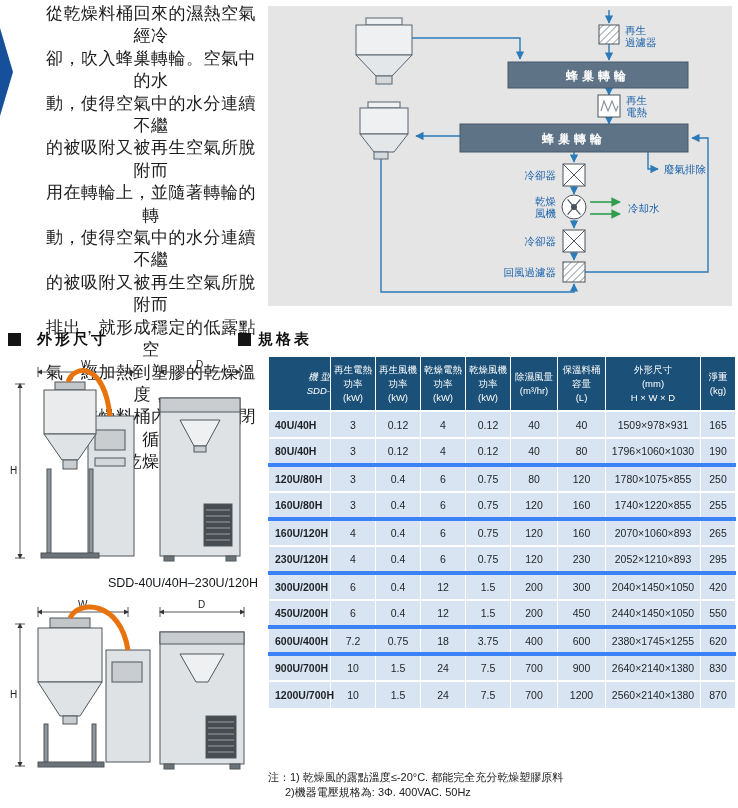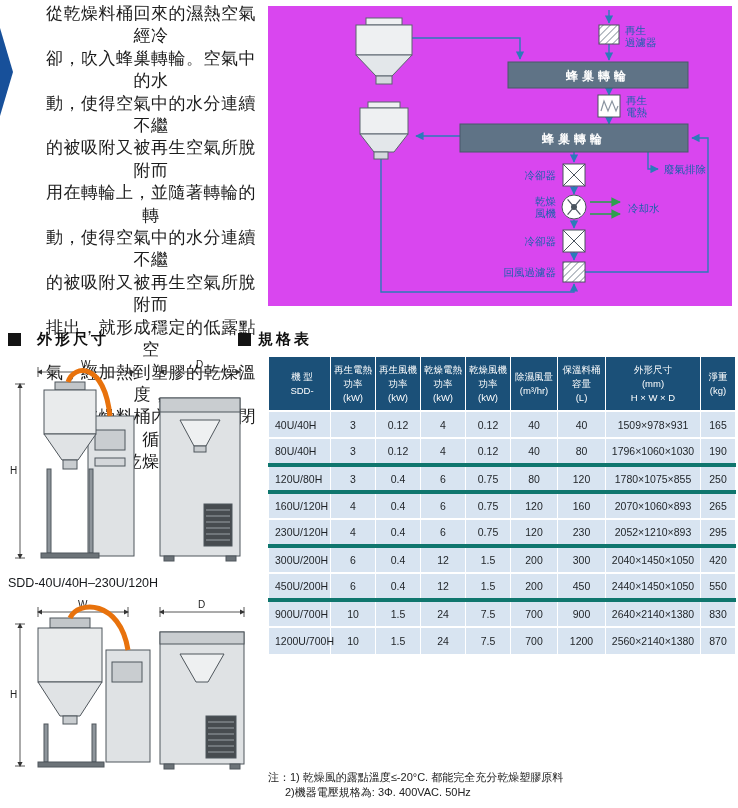--- a/index.html
+++ b/index.html
@@ -9,48 +9,48 @@
 
   
   .intro { position:absolute; left:42px; top:3px; width:218px;
            font-size:17px; line-height:22.4px; letter-spacing:0.5px;
            color:#1b1b1b; white-space:pre-line;text-align:center; }
   .wedge { position:absolute; left:0; top:28px; width:13px; height:88px;
            background:#17509a; clip-path:polygon(0 0,100% 50%,0 100%); }
 
   
   .diagram-panel { position:absolute; left:268px; top:6px; width:464px; height:300px;
-                   background:#d946ef; }
+                   background:#e5e5e5; }
   .flow text { font-family:"Liberation Sans","DejaVu Sans",sans-serif; }
   .flow .lbl { font-size:10.5px; fill:#1a62ab; }
   .flow .lbl-e { text-anchor:end; }
   .flow .rotor-t { font-size:12px; font-weight:bold; fill:#ffffff; letter-spacing:4px; text-anchor:middle; }
 
   
   .section-header { position:absolute; display:flex; align-items:center; gap:16px; }
   .section-bullet { width:13px; height:13px; background:#141414; }
   .section-title { font-size:15px; font-weight:bold; letter-spacing:3px; color:#111; }
 
   
   .drawing-block { position:absolute; }
   .dim-label { font-size:10px; fill:#222; }
-  .caption { position:absolute; width:250px; text-align:left; font-size:12.5px; color:#15181b; }
+  .caption { position:absolute; width:250px; text-align:right; font-size:12.5px; color:#15181b; }
 
   
   .spec-table { position:absolute; left:268px; top:356px; width:467px;
                 border-collapse:collapse; table-layout:fixed; }
   .spec-table th { background:#1b5078; color:#fff; font-size:9.5px; font-weight:normal;
                    text-align:center; vertical-align:middle; padding:6px 0;
                    border:1px solid #fff; line-height:1.45; }
-  .spec-table th:first-child { text-align:center; padding-left:5px; }
+  .spec-table th:first-child { text-align:right; padding-left:5px;font-style:italic; }
   .spec-table td { background:#d8e4f1; height:27px; text-align:center; vertical-align:middle;
                    font-size:10.5px; color:#1d2125;
                    border-left:1px solid #fff; border-right:1px solid #fff; border-top:2px solid #fff; }
-  .spec-table tr.group-start td { border-top:4px solid #0f766e; }
-  .spec-table td.model { text-align:left; padding-left:6px; font-weight:normal; }
+  .spec-table tr.group-start td { border-top:4px solid #3b82f6; }
+  .spec-table td.model { text-align:left; padding-left:6px; font-weight:bold; }
 
   .note-line { position:absolute; font-size:11px; color:#222; }
 </style>
 </head>
 <body>
 
 <div class="page">
 
   <div class="wedge"></div>
 
@@ -331,20 +331,31 @@
           <td class="model">120U/80H</td>
           <td>3</td>
           <td>0.4</td>
           <td>6</td>
           <td>0.75</td>
           <td>80</td>
           <td>120</td>
           <td>1780×1075×855</td>
           <td>250</td>
         </tr>
+        <tr>
+          <td class="model">160U/80H</td>
+          <td>3</td>
+          <td>0.4</td>
+          <td>6</td>
+          <td>0.75</td>
+          <td>120</td>
+          <td>160</td>
+          <td>1740×1220×855</td>
+          <td>255</td>
+        </tr>
         <tr class="group-start">
           <td class="model">160U/120H</td>
           <td>4</td>
           <td>0.4</td>
           <td>6</td>
           <td>0.75</td>
           <td>120</td>
           <td>160</td>
           <td>2070×1060×893</td>
           <td>265</td>
@@ -374,20 +385,31 @@
         <tr>
           <td class="model">450U/200H</td>
           <td>6</td>
           <td>0.4</td>
           <td>12</td>
           <td>1.5</td>
           <td>200</td>
           <td>450</td>
           <td>2440×1450×1050</td>
           <td>550</td>
+        </tr>
+        <tr class="group-start">
+          <td class="model">600U/400H</td>
+          <td>7.2</td>
+          <td>0.75</td>
+          <td>18</td>
+          <td>3.75</td>
+          <td>400</td>
+          <td>600</td>
+          <td>2380×1745×1255</td>
+          <td>620</td>
         </tr>
         <tr class="group-start">
           <td class="model">900U/700H</td>
           <td>10</td>
           <td>1.5</td>
           <td>24</td>
           <td>7.5</td>
           <td>700</td>
           <td>900</td>
           <td>2640×2140×1380</td>

